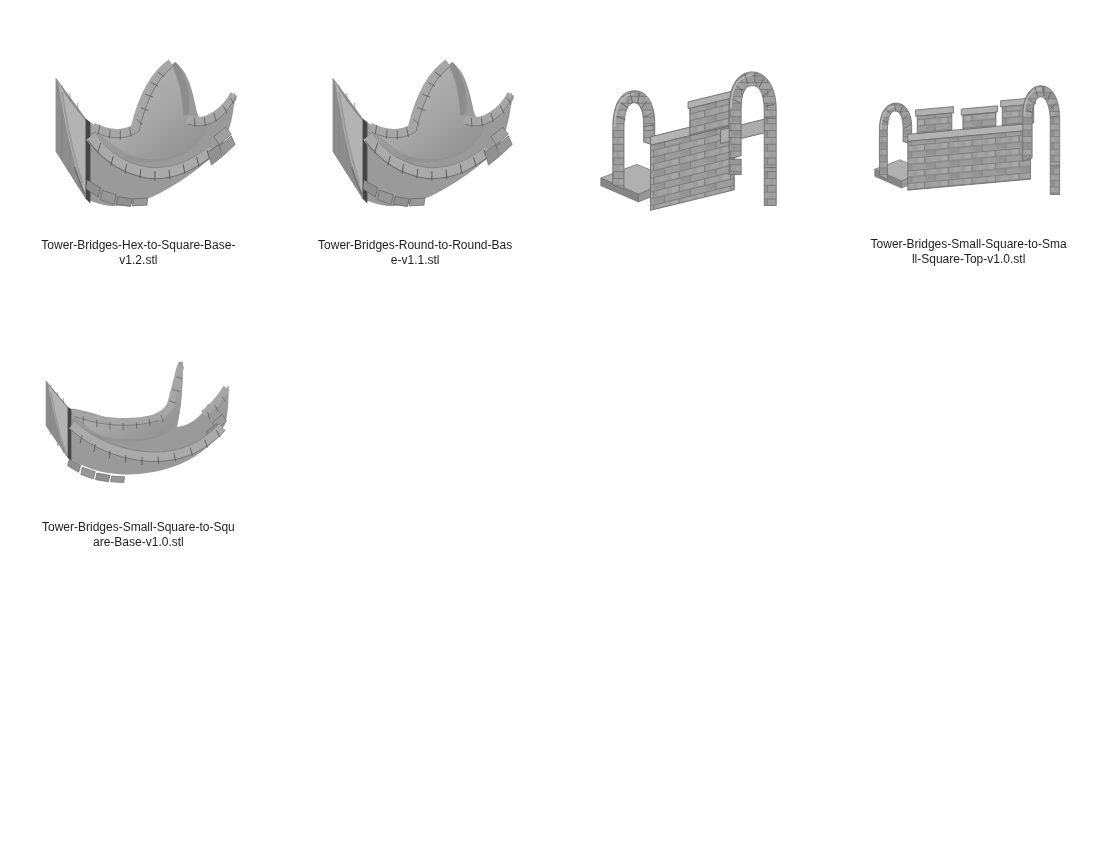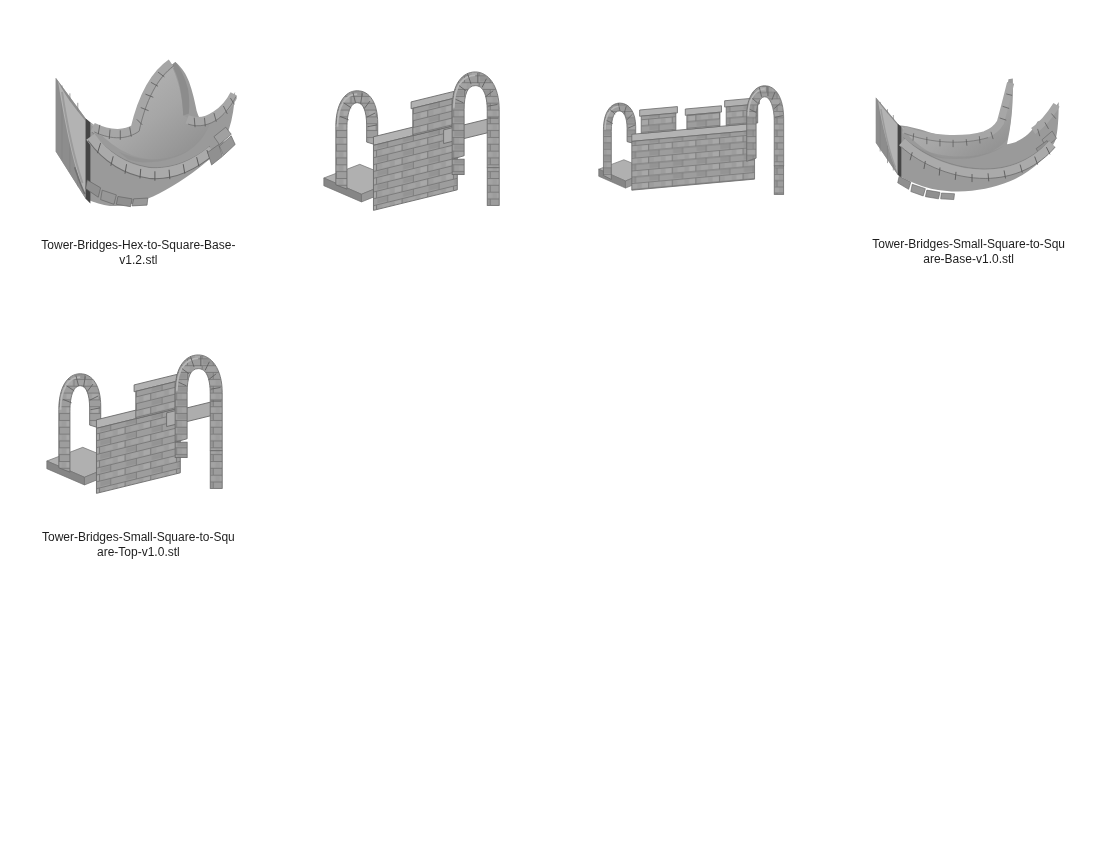--- a/index.html
+++ b/index.html
@@ -158,51 +158,52 @@
   <figure class="tile">
     <div class="thumb">
       <svg class="m-saddle" width="245" height="216" viewBox="0 0 250 220">
           <use href="#sym-saddle"></use>
         </svg>
     </div>
     <figcaption class="filename">Tower-Bridges-Hex-to-Square-Base-v1.2.stl</figcaption>
   </figure>
 
 
+  <figure class="tile">
+    <div class="thumb">
+      <svg class="m-saddle" width="245" height="216" viewBox="0 0 250 220">
+          <use href="#sym-saddle"></use>
+        </svg>
+    </div>
+    <figcaption class="filename">Tower-Bridges-Round-to-Round-Base-v1.1.stl</figcaption>
+  </figure>
 
   <figure class="tile">
     <div class="thumb">
       <svg class="m-wall" width="230" height="205" viewBox="0 0 230 205">
           <use href="#sym-wall-arches"></use>
         </svg>
     </div>
   </figure>
 
 
 
 
   <figure class="tile">
     <div class="thumb">
       <svg class="m-longwall" width="250" height="180" viewBox="0 0 250 180">
           <use href="#sym-longwall"></use>
         </svg>
     </div>
+    <figcaption class="filename">Tower-Bridges-Small-Square-to-Small-Square-Top-v1.0.stl</figcaption>
   </figure>
 
   <figure class="tile">
     <div class="thumb">
       <svg class="m-channel" width="266" height="192" viewBox="0 0 270 195">
           <use href="#sym-channel"></use>
         </svg>
     </div>
     <figcaption class="filename">Tower-Bridges-Small-Square-to-Square-Base-v1.0.stl</figcaption>
   </figure>
 
-  <figure class="tile">
-    <div class="thumb">
-      <svg class="m-wall" width="230" height="205" viewBox="0 0 230 205">
-          <use href="#sym-wall-arches"></use>
-        </svg>
-    </div>
-    <figcaption class="filename">Tower-Bridges-Small-Square-to-Square-Top-v1.0.stl</figcaption>
-  </figure>
 
 </main>
 
 </body></html>

